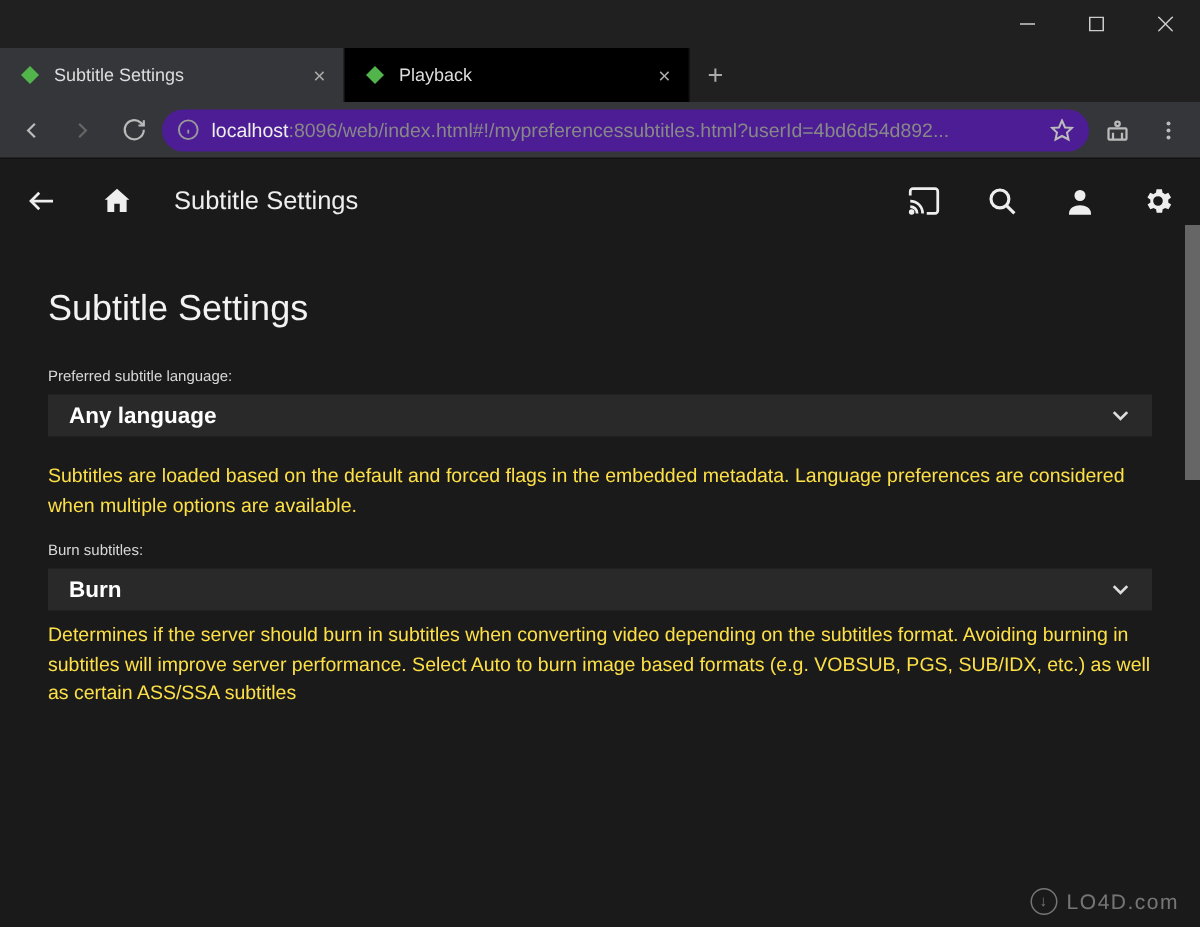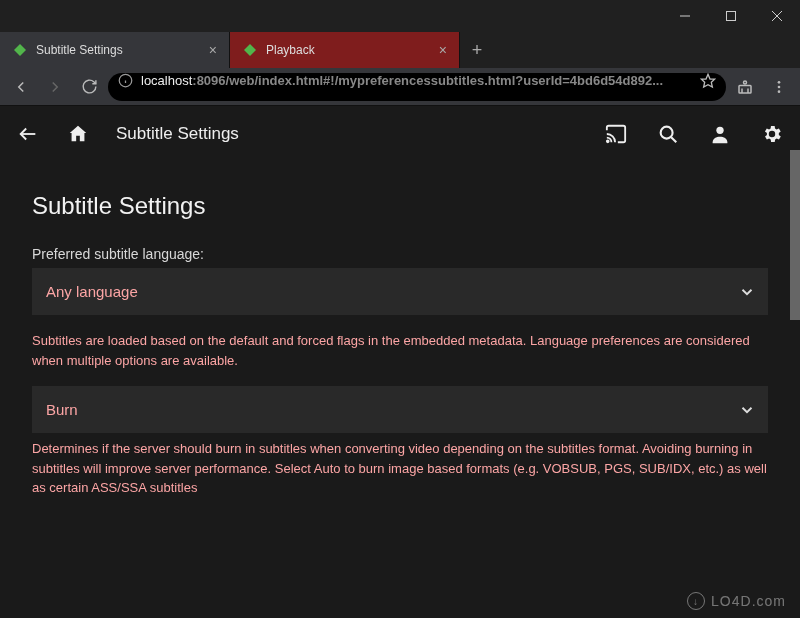--- a/index.html
+++ b/index.html
@@ -6,49 +6,49 @@
 html, body { width: 800px; height: 618px; background: #202020; overflow: hidden; }
 
 
 .title-bar { height: 32px; background: #202020; display: flex; justify-content: flex-end; align-items: center; }
 .win-btn { width: 46px; height: 32px; display: flex; align-items: center; justify-content: center; color: #ccc; }
 .win-btn svg { display: block; }
 
 
 .tab-bar { height: 36px; background: #202020; display: flex; align-items: stretch; }
 .tab { display: flex; align-items: center; padding: 0 12px; background: #35363a; color: #ddd; font-size: 12px; border-right: 1px solid #111; min-width: 230px; position: relative; }
-.tab.inactive { background: #7f1d1d; }
+.tab.inactive { background: #000000; }
 .tab-icon { width: 16px; height: 16px; margin-right: 8px; flex-shrink: 0; }
 .tab-title { flex: 1; white-space: nowrap; overflow: hidden; text-overflow: ellipsis; }
 .tab-close { margin-left: 8px; color: #aaa; font-size: 14px; }
 .new-tab { width: 34px; display: flex; align-items: center; justify-content: center; color: #aaa; font-size: 18px; }
 
 
 .toolbar { height: 38px; background: #35363a; display: flex; align-items: center; padding: 0 6px; gap: 4px; border-bottom: 1px solid #111; }
 .tbtn { width: 30px; height: 30px; display: flex; align-items: center; justify-content: center; color: #bbb; border-radius: 4px; }
-.addr { flex: 1; height: 28px; background: #000000; border-radius: 14px; display: flex; align-items: flex-start; padding: 0 10px; color: #a0a0a0; font-size: 13px; overflow: hidden; white-space: nowrap; }
-.addr-proto { color: #888; font-weight: bold; }
+.addr { flex: 1; height: 28px; background: #4c1d95; border-radius: 14px; display: flex; align-items: center; padding: 0 10px; color: #a0a0a0; font-size: 13px; overflow: hidden; white-space: nowrap; }
+.addr-proto { color: #888; }
 .addr-host { color: #eee; }
 
 
 .content { position: relative; height: 512px; background: #1a1a1a; }
 .app-bar { height: 56px; display: flex; align-items: center; padding: 0 16px; gap: 28px; }
 .nav-left { display: flex; align-items: center; gap: 26px; }
 .nav-right { margin-left: auto; display: flex; align-items: center; gap: 28px; }
 .app-title { color: #eee; font-size: 17px; font-weight: 400; }
 .icon-btn { width: 24px; height: 24px; display: flex; align-items: center; justify-content: center; color: #eee; }
 .icon-btn svg { display: block; }
 
 .page-body { padding: 30px 32px 8px 32px; }
 .page-h1 { color: #f2f2f2; font-size: 24px; font-weight: 500; margin-bottom: 26px; }
 .field { margin-bottom: 16px; }
-.field-label { color: #d8d8d8; font-size: 14px; margin-bottom: 6px; }
-.select { height: 47px; background: #292929; color: #fca5a5; display: flex; align-items: center; padding: 0 14px; font-size: 15px; position: relative; }
+.field-label { color: #d8d8d8; font-size: 10px; margin-bottom: 6px; }
+.select { height: 28px; background: #292929; color: #ffffff; display: flex; align-items: center; padding: 0 14px; font-size: 15px; position: relative; font-weight: bold; }
 .chevron { position: absolute; right: 12px; top: 50%; transform: translateY(-50%); }
-.hint { color: #fca5a5; font-size: 13px; line-height: 1.5; margin-top: 6px; margin-bottom: 14px; }
+.hint { color: #fde047; font-size: 13px; line-height: 1.5; margin-top: 6px; margin-bottom: 14px; }
 
 .scroll-thumb { position: absolute; right: 0; top: 44px; width: 10px; height: 170px; background: #666; border-radius: 0; }
 
 .watermark { position: absolute; right: 14px; bottom: 8px; color: rgba(255,255,255,0.4); font-size: 14px; letter-spacing: 1px; display: flex; align-items: center; gap: 6px; }
 .wm-circle { width: 18px; height: 18px; border: 1.5px solid rgba(255,255,255,0.4); border-radius: 50%; display: flex; align-items: center; justify-content: center; font-size: 10px; }
 </style>
 </head>
 <body>
 
 <div class="title-bar">
@@ -192,20 +192,21 @@
             <polyline points="6 9 12 15 18 9"></polyline>
           </svg>
       </div>
     </div>
 
     <div class="field">
       <div class="hint">Subtitles are loaded based on the default and forced flags in the embedded metadata. Language preferences are considered when multiple options are available.</div>
     </div>
 
     <div class="field">
+      <div class="field-label">Burn subtitles:</div>
       <div class="select">
         <span>Burn</span>
         <svg class="chevron" width="18" height="18" viewBox="0 0 24 24" fill="none" stroke="#ddd" stroke-width="2.5">
             <polyline points="6 9 12 15 18 9"></polyline>
           </svg>
       </div>
       <div class="hint">Determines if the server should burn in subtitles when converting video depending on the subtitles format. Avoiding burning in subtitles will improve server performance. Select Auto to burn image based formats (e.g. VOBSUB, PGS, SUB/IDX, etc.) as well as certain ASS/SSA subtitles</div>
     </div>
   </div>
 

